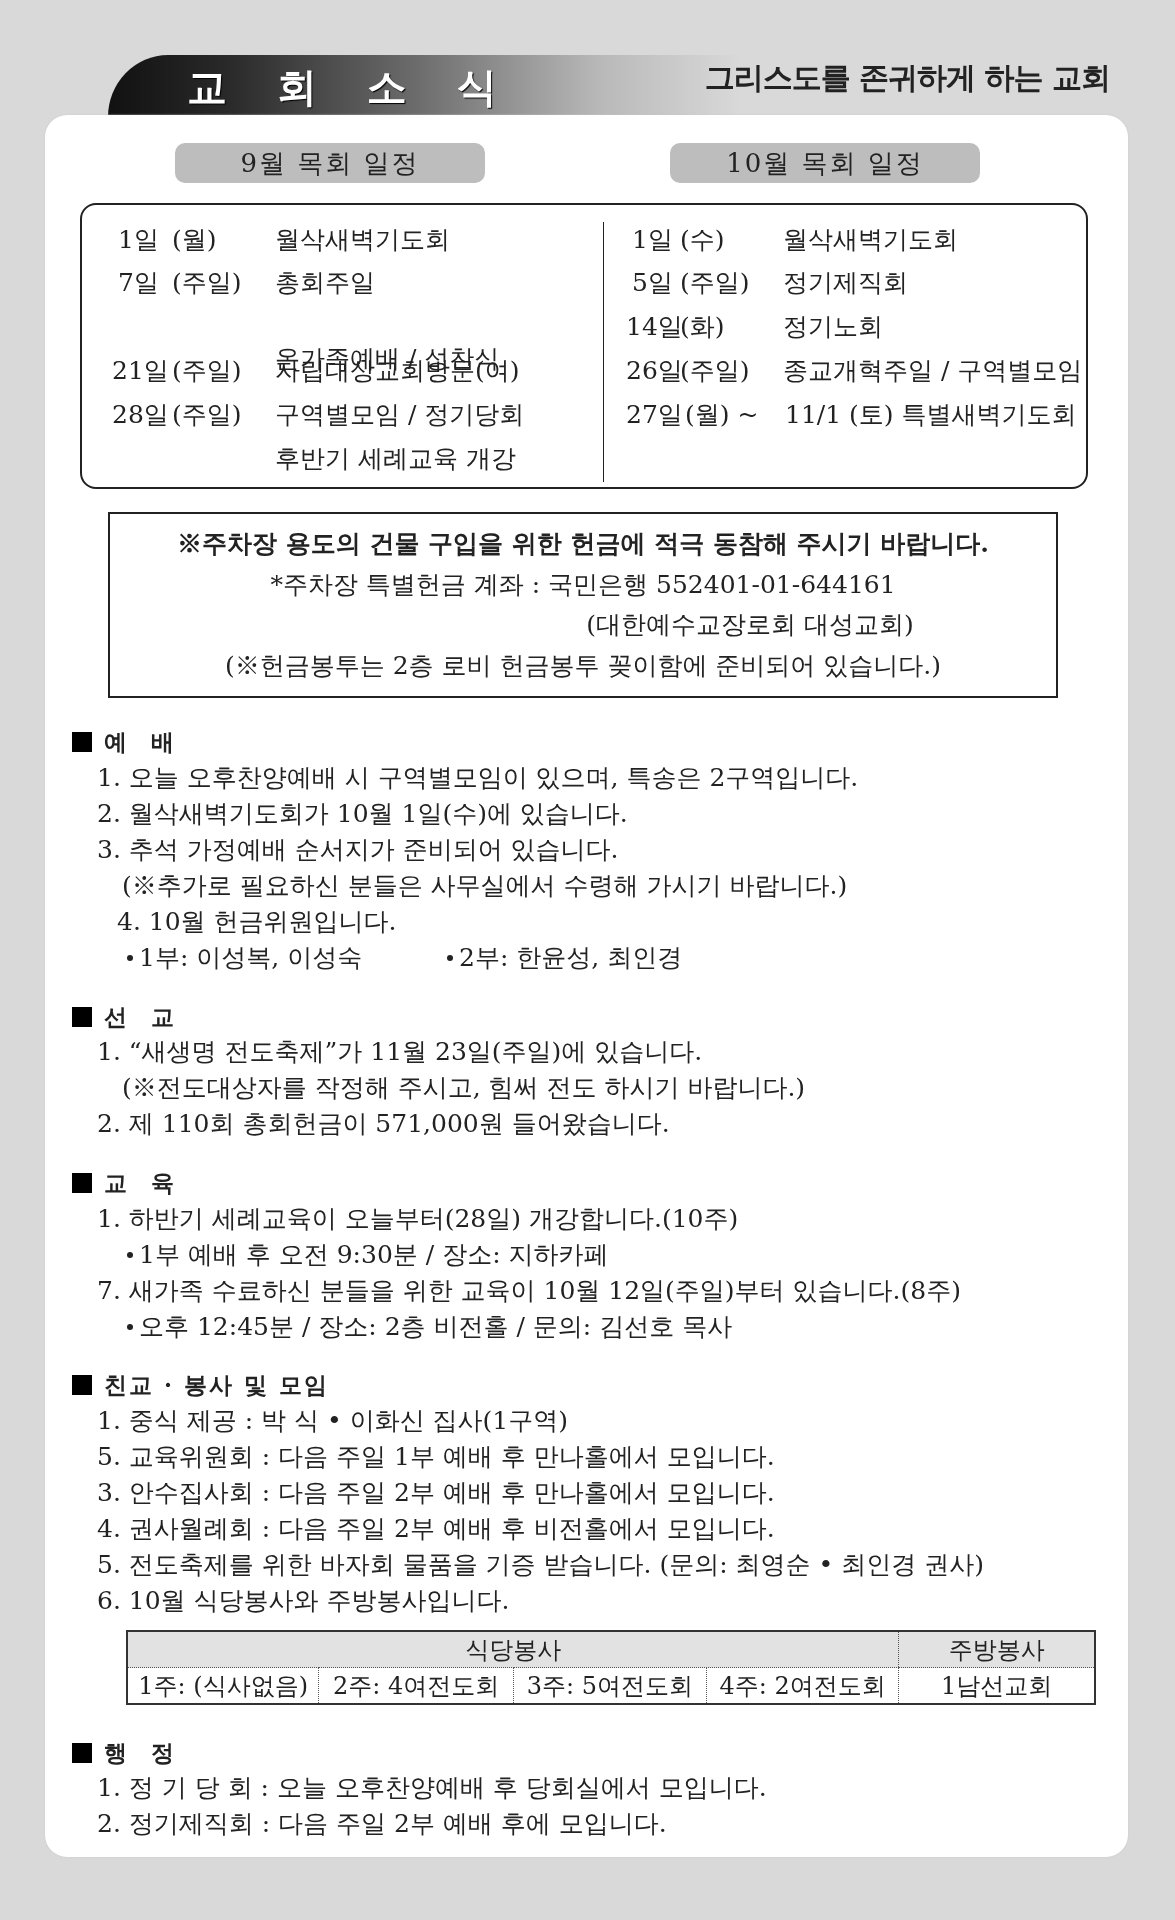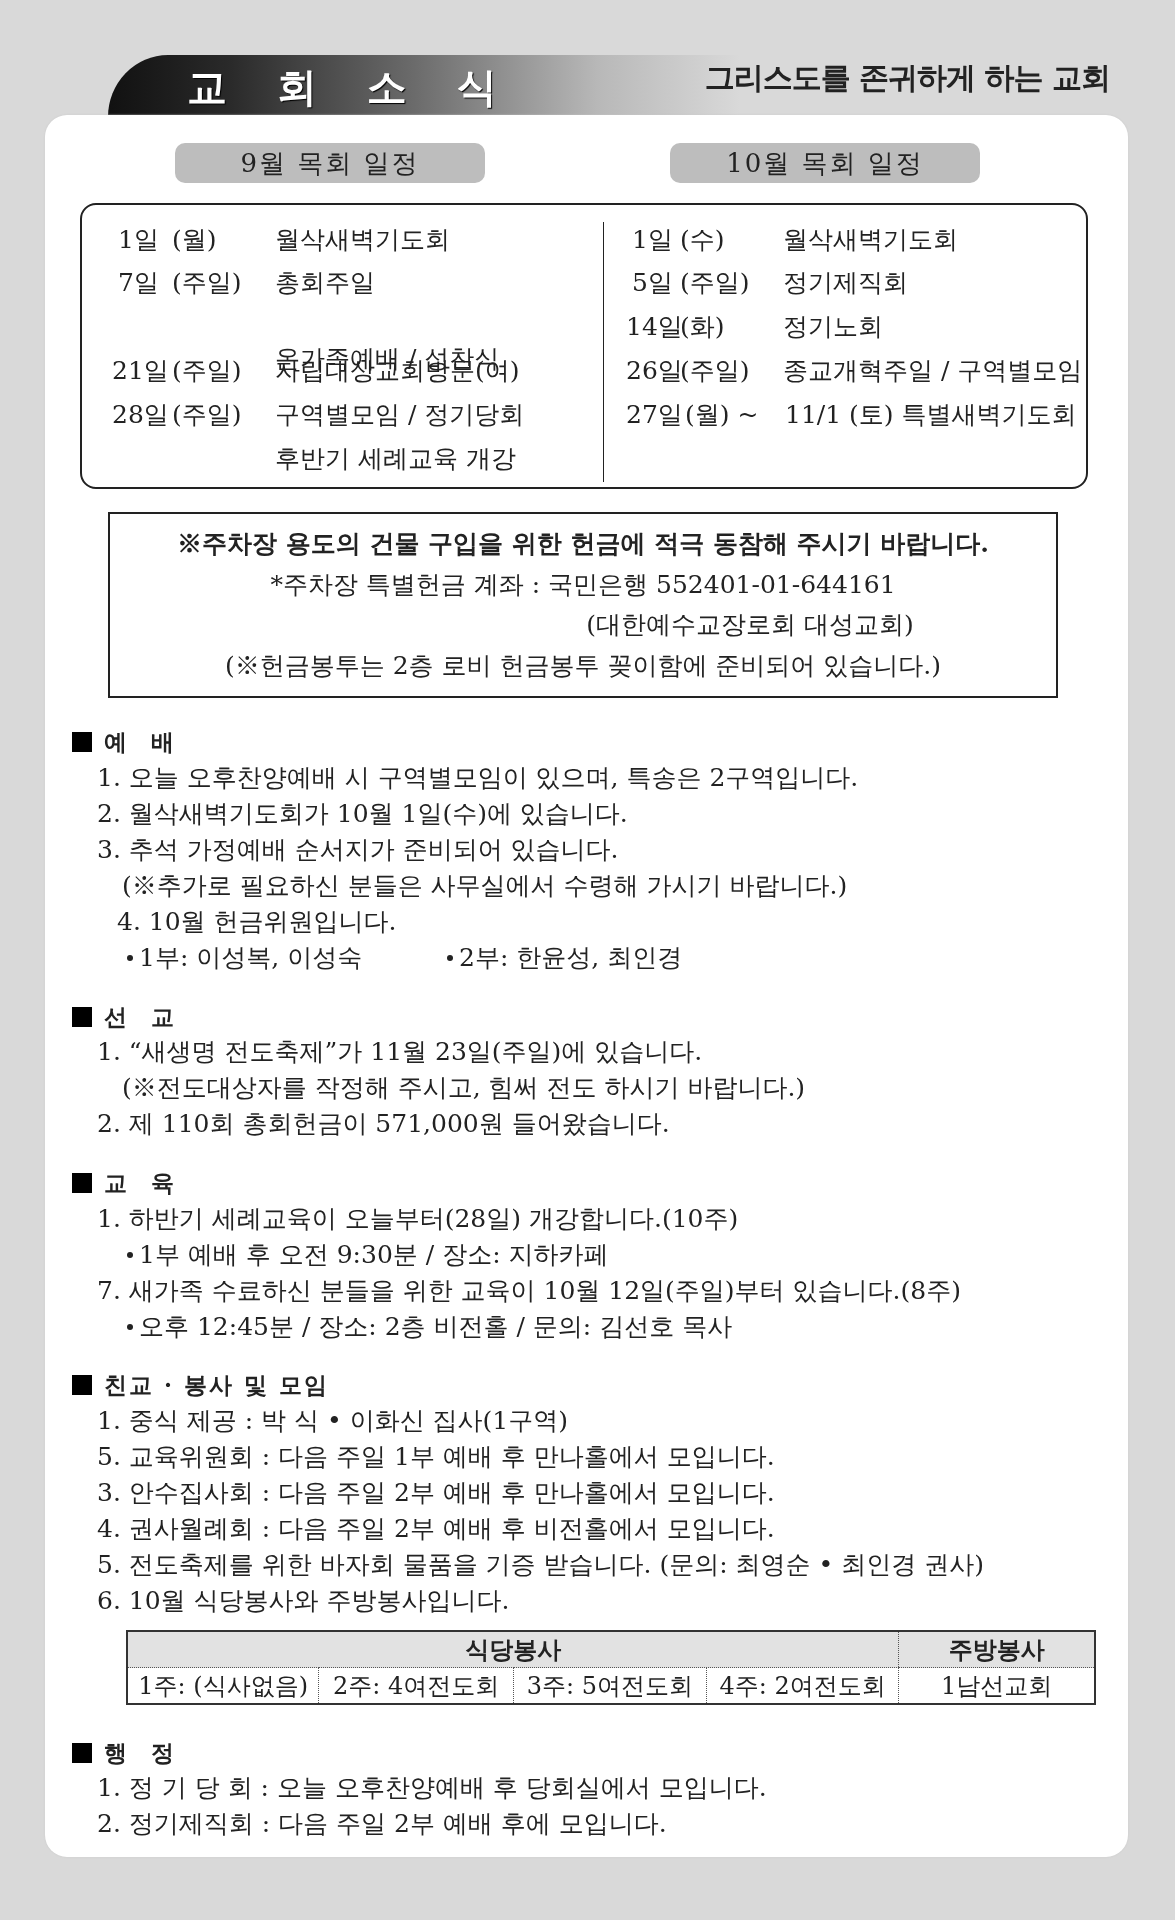--- a/index.html
+++ b/index.html
@@ -50,21 +50,21 @@
   .notice-line { left: 108px; width: 950px; text-align: center; font-size: 25px; line-height: 32px; white-space: nowrap; }
   .notice-line.bold { font-weight: bold; }
   .sec-head { font-weight: bold; font-size: 23px; line-height: 30px; white-space: nowrap; letter-spacing: 8px; }
   .sec-head .sq { display: inline-block; width: 20px; height: 20px; background: #000; margin-right: 12px; vertical-align: -2px; }
   .line { font-size: 25px; line-height: 30px; white-space: nowrap; color: #222; }
   .bullet-dot { display: inline-block; width: 6px; height: 6px; border-radius: 3px; background: #222; margin-right: 6px; vertical-align: 5px; }
   table.svc {
     position: absolute; left: 126px; top: 1630px; width: 970px; height: 68px;
     border-collapse: collapse; border: 2px solid #333; font-size: 24px; color: #222;
   }
-  table.svc th { background: #e2e2e2; font-weight: bold; height: 33px; text-align: center; border-bottom: 1px dotted #555; }
+  table.svc th { background: #e2e2e2; font-weight: normal; height: 33px; text-align: center; border-bottom: 1px dotted #555; }
   table.svc td { height: 33px; text-align: center; white-space: nowrap; }
   table.svc .vdiv { border-left: 1px dotted #555; }
 </style>
 </head>
 <body>
 
 <div class="abs header-band"></div>
 <div class="abs header-title">교 회 소 식</div>
 <div class="abs header-subtitle">그리스도를 존귀하게 하는 교회</div>
 

